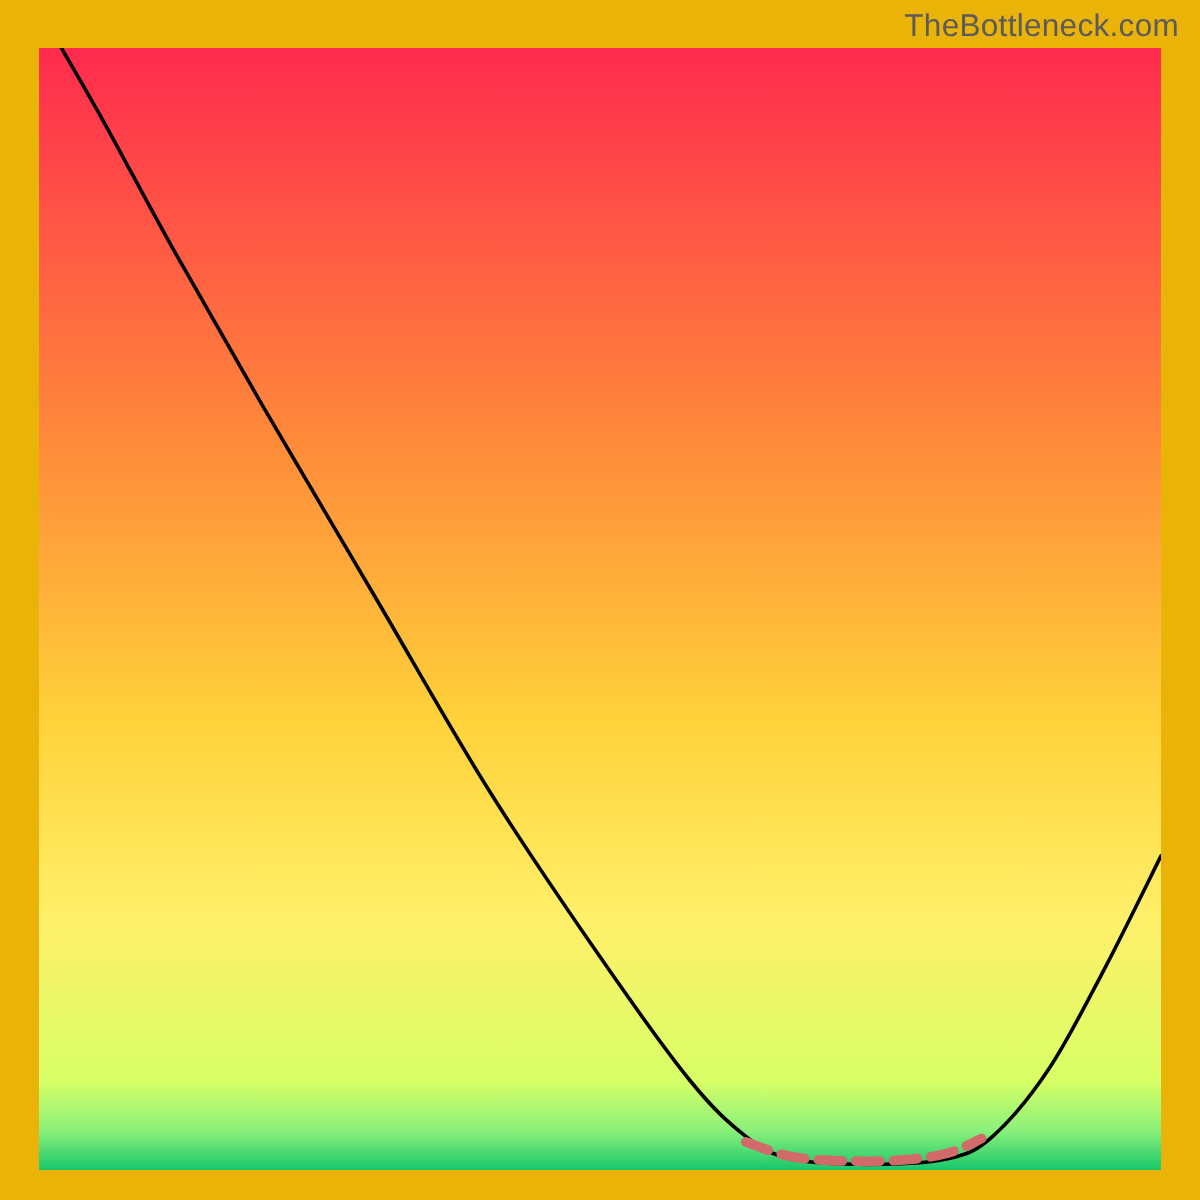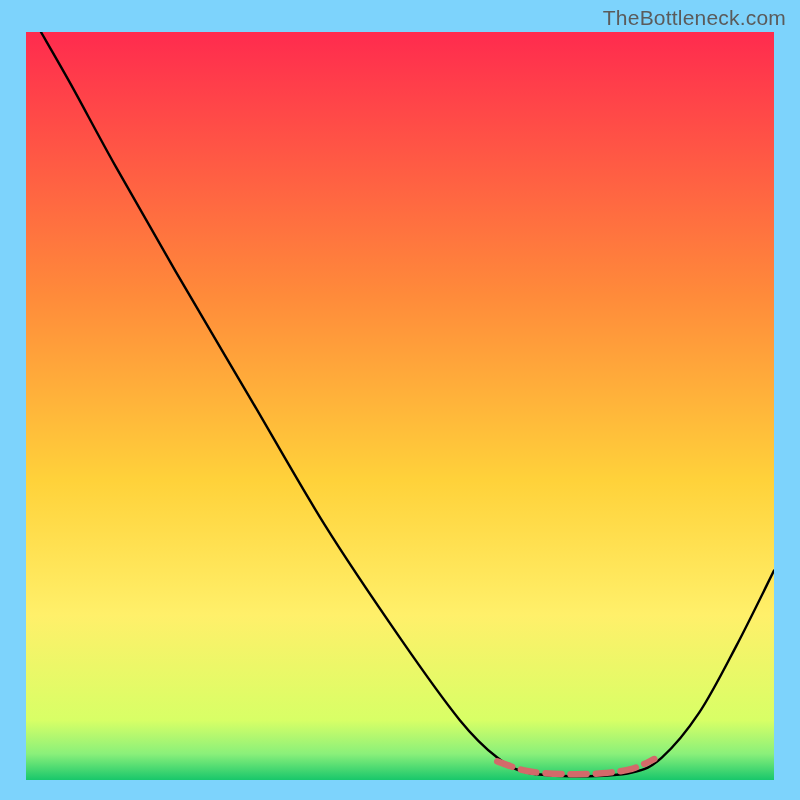--- a/index.html
+++ b/index.html
@@ -1,21 +1,21 @@
 <!DOCTYPE html>
 <html><head>
 <meta charset="utf-8">
 <style>
   * { margin: 0; padding: 0; box-sizing: border-box; }
   html, body { width: 800px; height: 800px; overflow: hidden; background: #000; }
   .page {
     width: 800px;
     height: 800px;
     position: relative;
-    background: #7dd3fc;
+    background: #eab308;
   }
   .watermark {
     position: absolute;
     top: 6px;
     right: 14px;
     font-family: Arial, Helvetica, sans-serif;
     font-size: 21px;
     color: #5b5b5b;
     letter-spacing: 0.2px;
     user-select: none;

